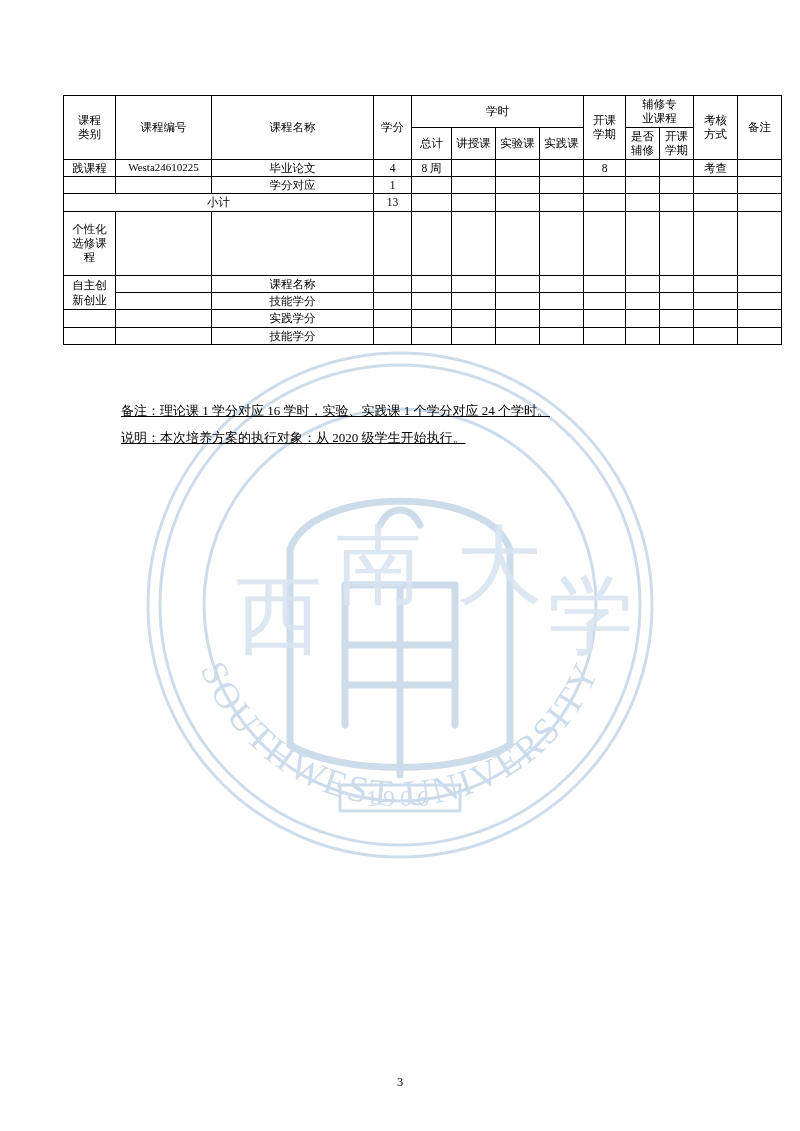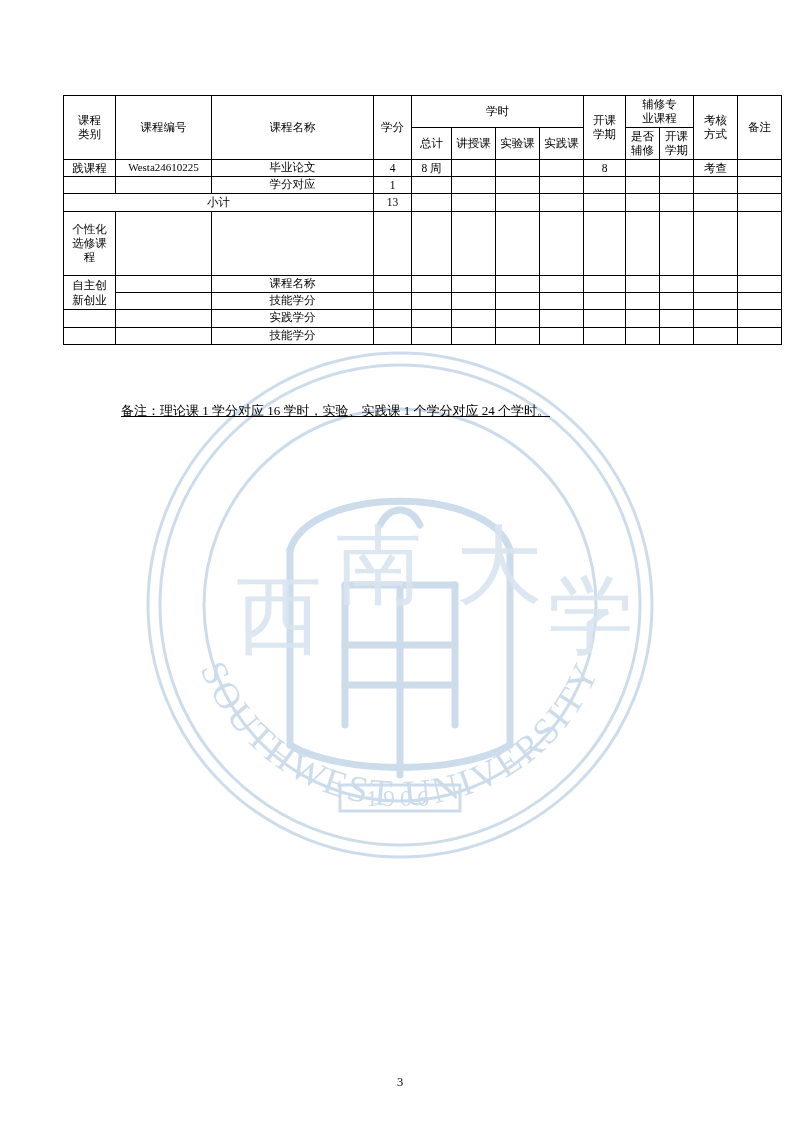--- a/index.html
+++ b/index.html
@@ -56,21 +56,21 @@
     font-weight: normal;
     line-height: 1.25;
     background: transparent;
   }
   .h-cell {
     font-size: 11.5px;
   }
   .row-h { height: 17px; }
   .row-head-tall { height: 23px; }
   .tall-cell { height: 64px; }
-  .cell-name { font-size: 11.5px; font-family: Liberation Mono, monospace; }
+  .cell-name { font-size: 11.5px; }
   .code-cell { font-size: 11px; }
   .bold { font-weight: bold; }
   .vert-2 { line-height: 1.3; }
 
   
   .notes {
     position: absolute;
     left: 63px;
     top: 398px;
     width: 680px;
@@ -326,17 +326,18 @@
         <td></td>
         <td></td>
         <td></td>
         <td></td>
       </tr>
     </tbody>
   </table>
 
   <div class="notes">
     <div class="note-line">备注：理论课 1 学分对应 16 学时，实验、实践课 1 个学分对应 24 个学时。</div>
+    <div class="note-line">说明：本次培养方案的执行对象：从 2020 级学生开始执行。</div>
   </div>
 
   <div id="page-number">3</div>
 
 </div>
 
 </body></html>

